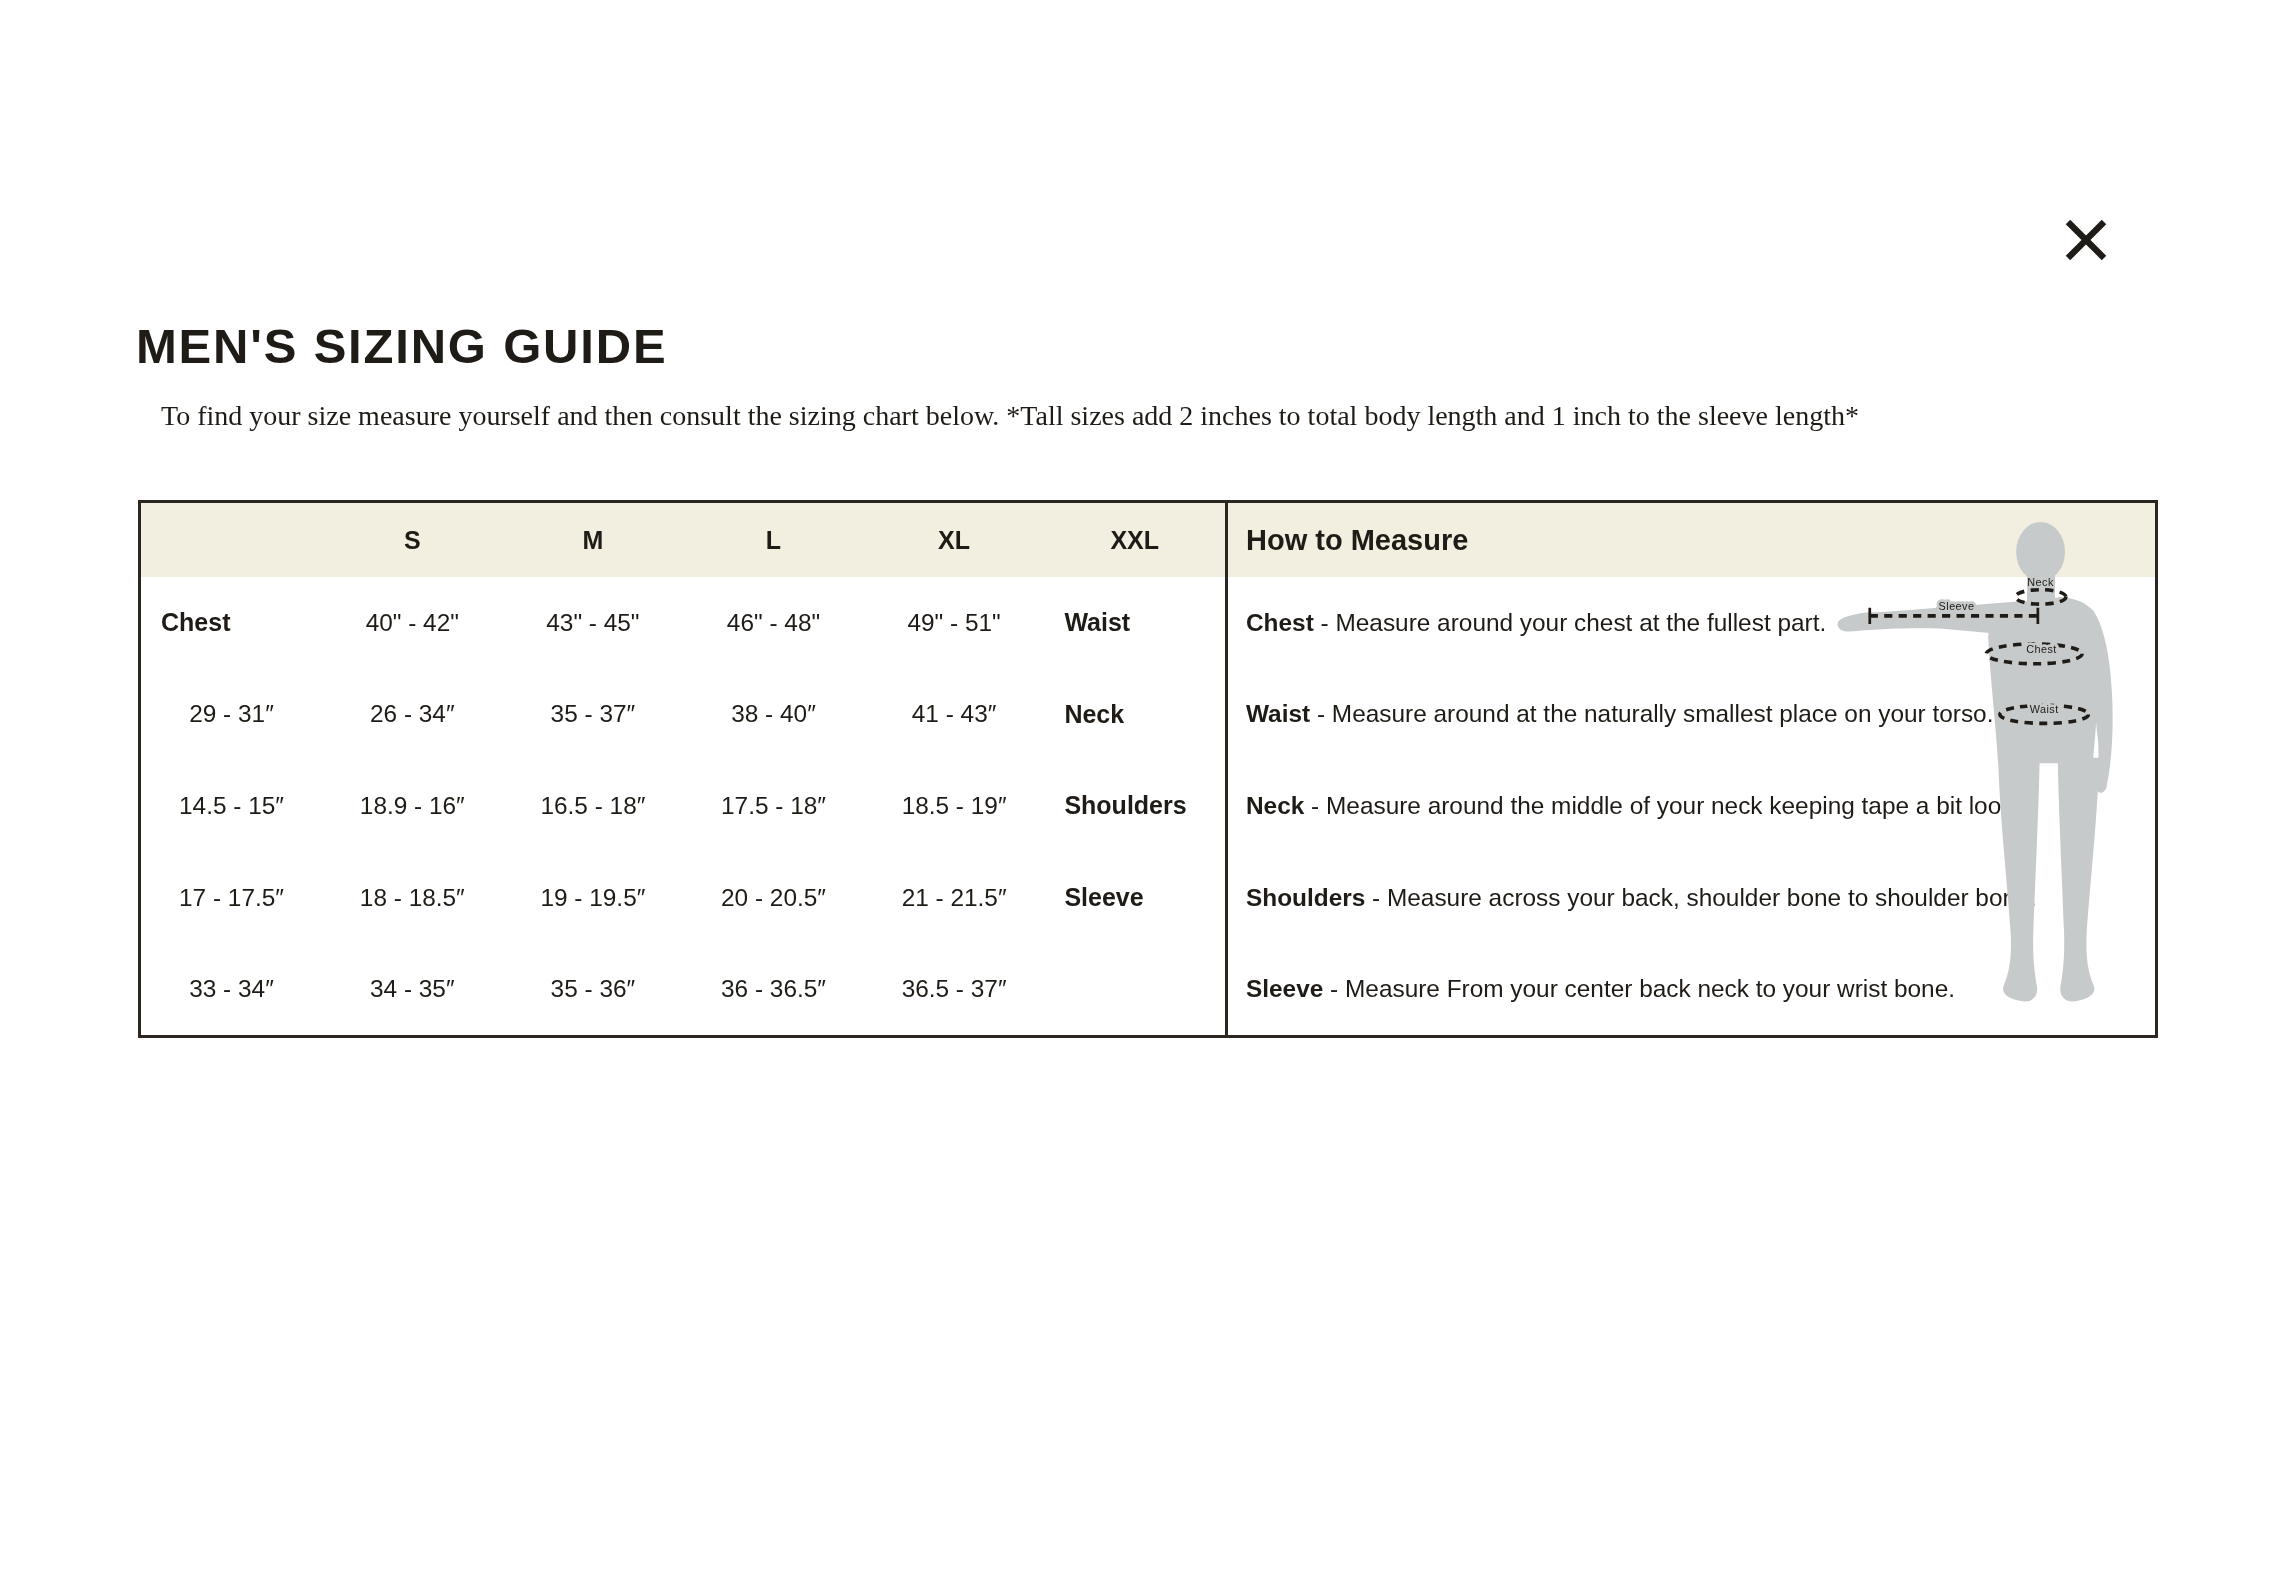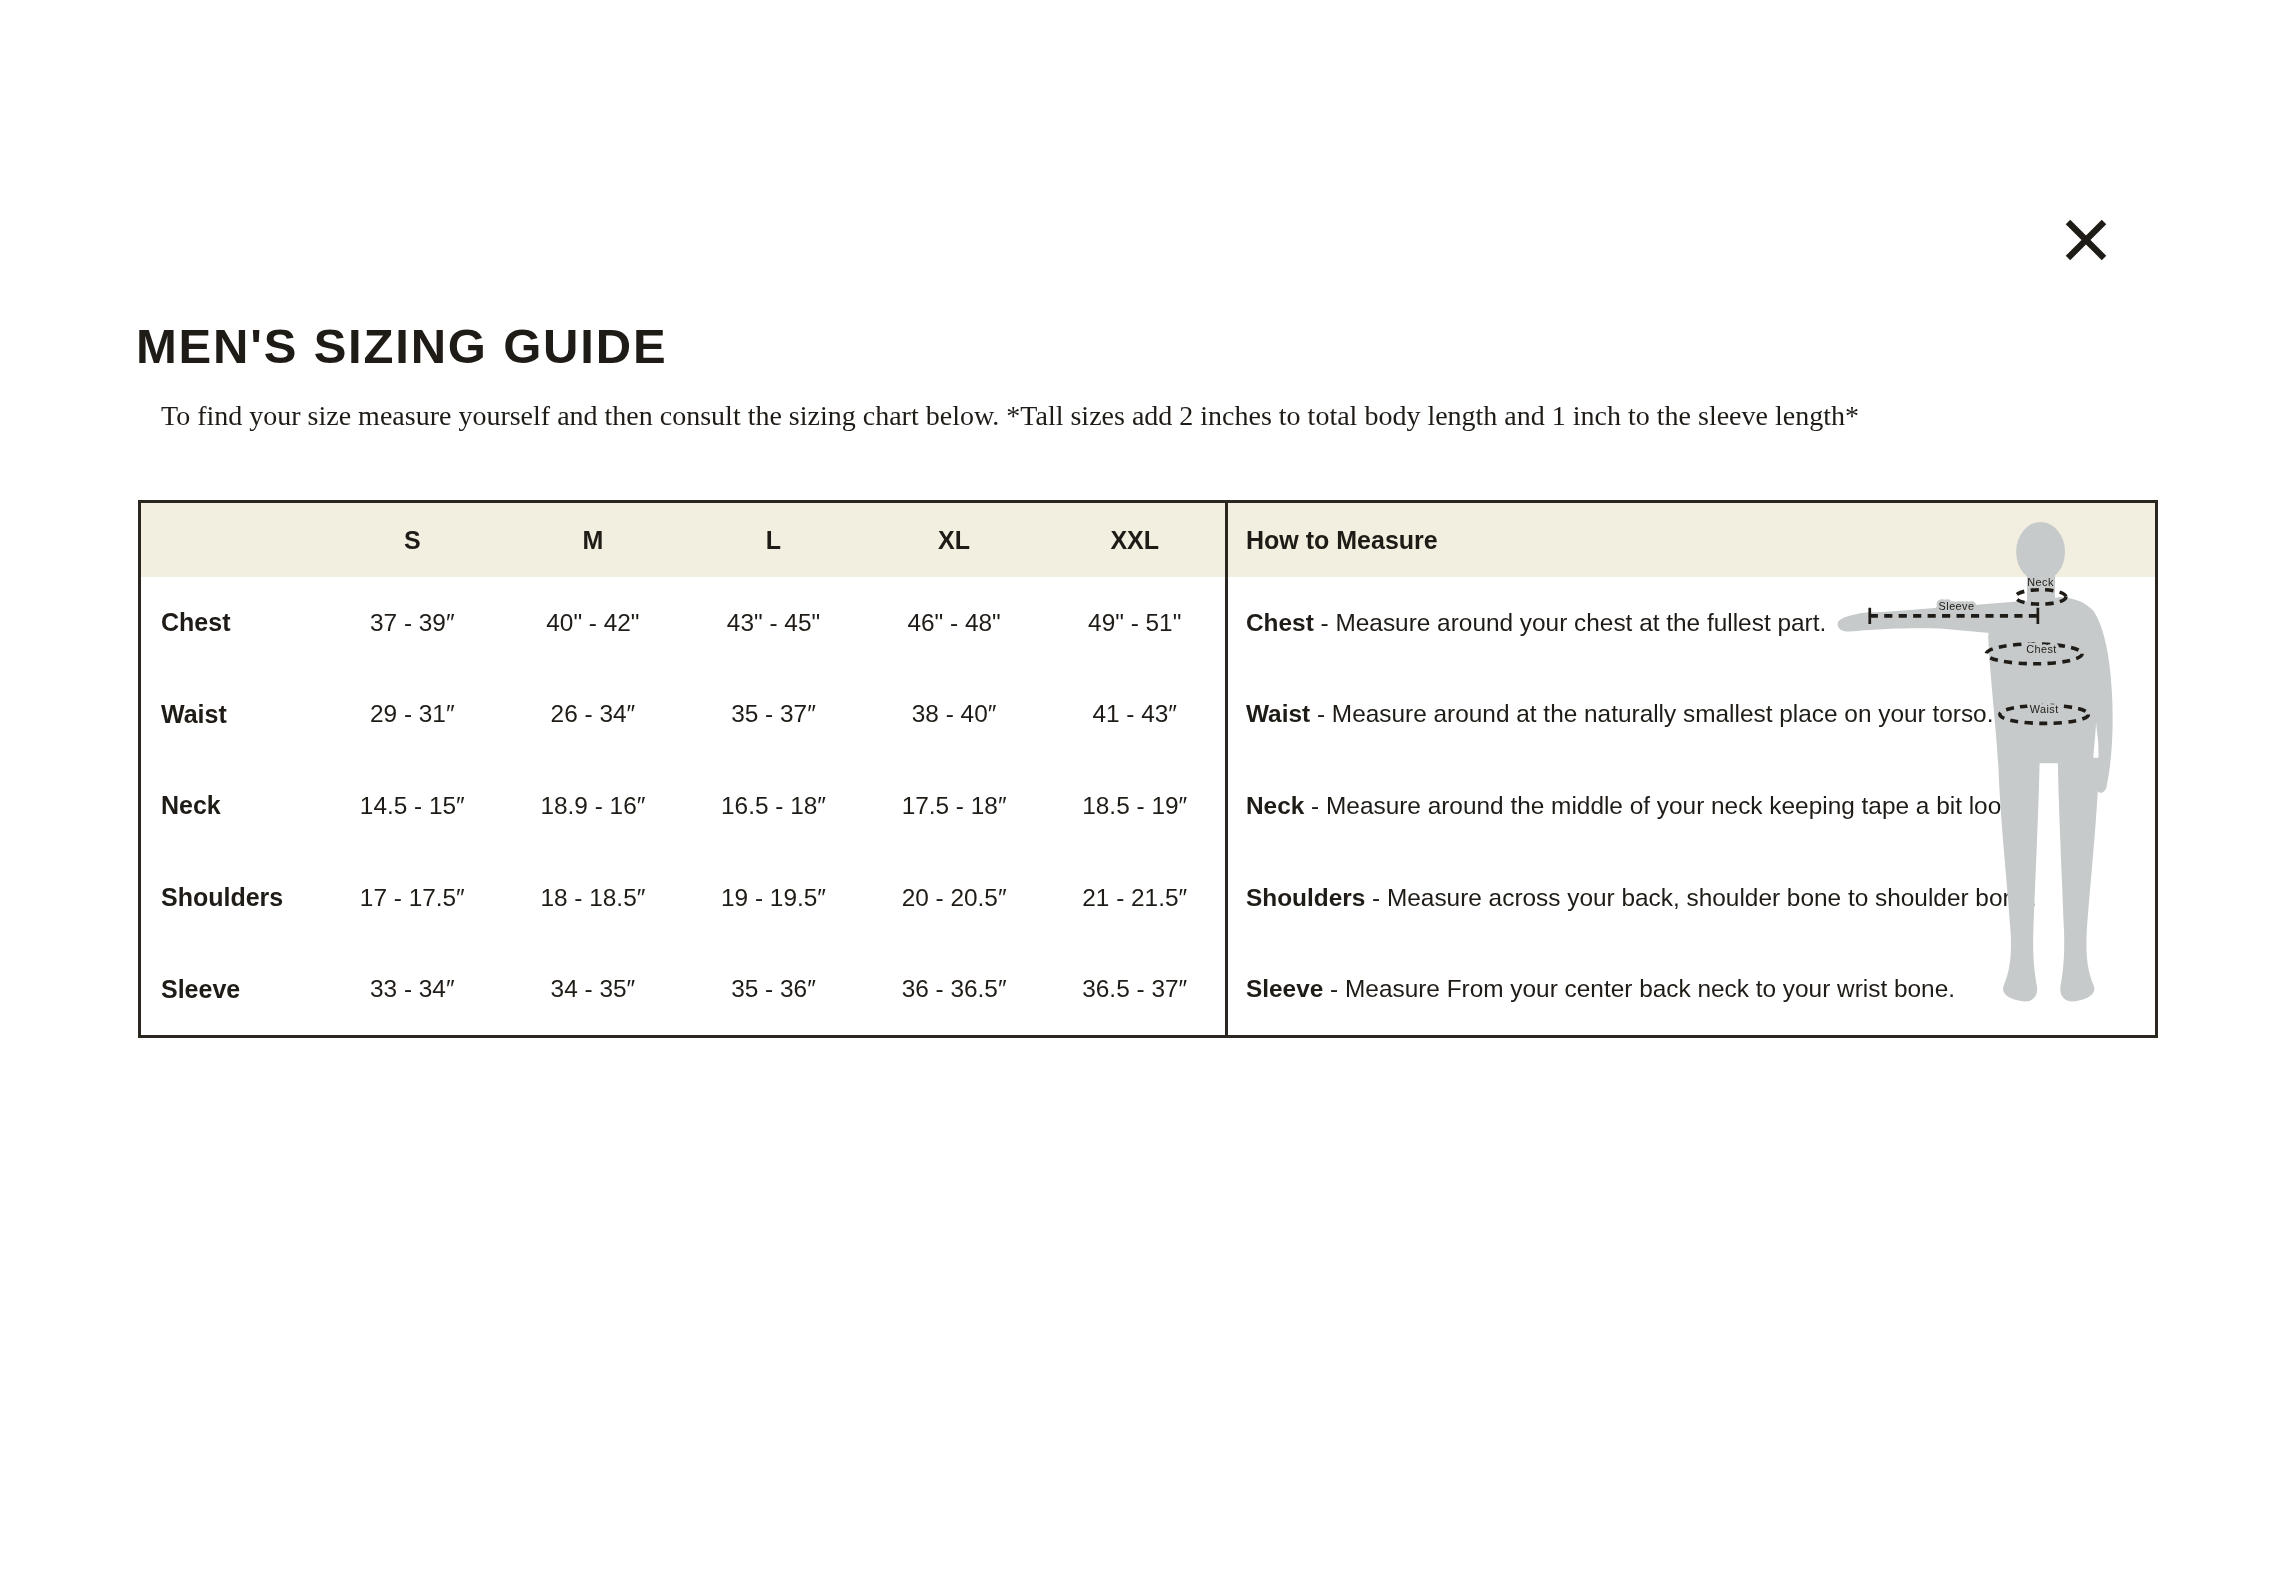--- a/index.html
+++ b/index.html
@@ -98,21 +98,21 @@
     display: flex;
     flex-direction: column;
   }
   .measure-heading {
     height: 74px;
     background: #f2eee0;
     display: flex;
     align-items: center;
     padding-left: 18px;
     font-weight: bold;
-    font-size: 25px;
+    font-size: 29px;
   }
   .measure-item {
     flex: 1;
     display: flex;
     align-items: center;
     padding-left: 18px;
     font-size: 24.4px;
   }
   .measure-item .term { font-weight: bold; }
   .measure-item .sep { white-space: pre; }
@@ -163,21 +163,20 @@
     <div class="size-grid">
 
       <div class="head-cell"></div>
       <div class="head-cell">S</div>
       <div class="head-cell">M</div>
       <div class="head-cell">L</div>
       <div class="head-cell">XL</div>
       <div class="head-cell">XXL</div>
 
       <div class="row-label">Chest</div>
-      <div class="value-cell">37 - 39″</div>
       <div class="value-cell">40" - 42"</div>
       <div class="value-cell">43" - 45"</div>
       <div class="value-cell">46" - 48"</div>
       <div class="value-cell">49" - 51"</div>
 
       <div class="row-label">Waist</div>
       <div class="value-cell">29 - 31″</div>
       <div class="value-cell">26 - 34″</div>
       <div class="value-cell">35 - 37″</div>
       <div class="value-cell">38 - 40″</div>

